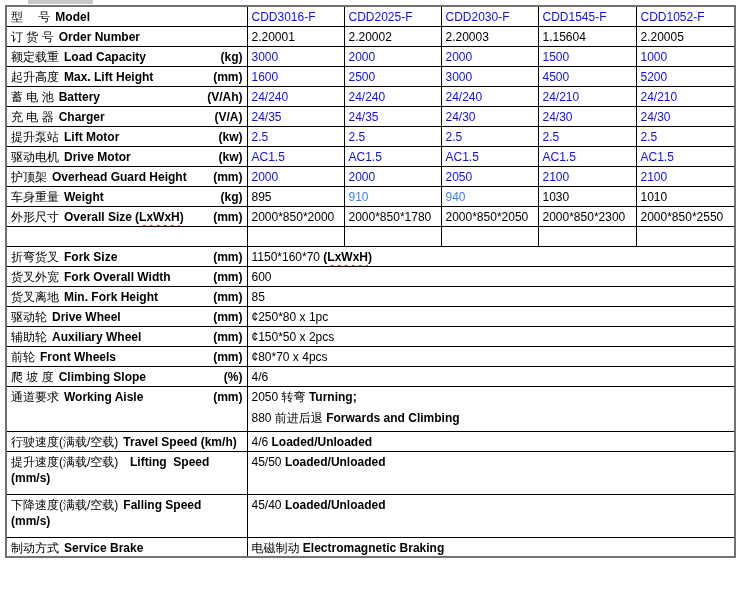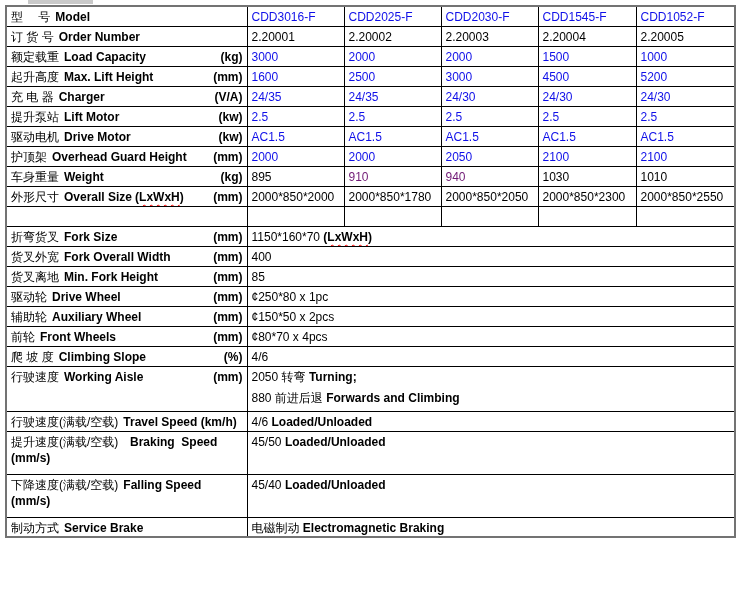--- a/index.html
+++ b/index.html
@@ -26,21 +26,21 @@
   tr.sp{height:20px;}
   .lline{display:flex;align-items:flex-start;}
   .zh{white-space:pre;}
   .en{font-weight:bold;white-space:pre;margin-left:5px;}
   .en0{font-weight:bold;white-space:pre;}
   .unit{font-weight:bold;white-space:pre;margin-left:auto;}
   .l2{font-weight:bold;}
   .val span{white-space:pre;}
   .val b{white-space:pre;}
   .c-blue{color:#0f0fe8;}
-  .c-red{color:#701a75;}
+  .c-red{color:#3b82f6;}
   .wavy{
     text-decoration-line:underline;
     text-decoration-style:wavy;
     text-decoration-color:#ff0000;
     text-decoration-thickness:1px;
     text-underline-offset:3px;
   }
   .vline{height:21px;}
 </style>
 </head>
@@ -78,21 +78,21 @@
       <td>
         <div class="lline">
               <span class="zh">订 货 号</span>
               <span class="en">Order Number</span>
               <span class="unit"></span>
             </div>
       </td>
       <td class="val">2.20001</td>
       <td class="val">2.20002</td>
       <td class="val">2.20003</td>
-      <td class="val">2.20004</td>
+      <td class="val">1.15604</td>
       <td class="val">2.20005</td>
     </tr>
     <tr class="h1">
       <td>
         <div class="lline">
               <span class="zh">额定载重</span>
               <span class="en">Load Capacity</span>
               <span class="unit">(kg)</span>
             </div>
       </td>
@@ -112,20 +112,34 @@
       </td>
       <td class="val c-blue">1600</td>
       <td class="val c-blue">2500</td>
       <td class="val c-blue">3000</td>
       <td class="val c-blue">4500</td>
       <td class="val c-blue">5200</td>
     </tr>
     <tr class="h1">
       <td>
         <div class="lline">
+              <span class="zh">蓄 电 池</span>
+              <span class="en">Battery</span>
+              <span class="unit">(V/Ah)</span>
+            </div>
+      </td>
+      <td class="val c-blue">24/240</td>
+      <td class="val c-blue">24/240</td>
+      <td class="val c-blue">24/240</td>
+      <td class="val c-blue">24/210</td>
+      <td class="val c-blue">24/210</td>
+    </tr>
+    <tr class="h1">
+      <td>
+        <div class="lline">
               <span class="zh">充 电 器</span>
               <span class="en">Charger</span>
               <span class="unit">(V/A)</span>
             </div>
       </td>
       <td class="val c-blue">24/35</td>
       <td class="val c-blue">24/35</td>
       <td class="val c-blue">24/30</td>
       <td class="val c-blue">24/30</td>
       <td class="val c-blue">24/30</td>
@@ -224,21 +238,21 @@
       <td class="val" colspan="5"><span>1150*160*70 </span><b>(</b><b class="wavy">LxWxH</b><b>)</b></td>
     </tr>
     <tr class="h1">
       <td>
         <div class="lline">
               <span class="zh">货叉外宽</span>
               <span class="en">Fork Overall Width</span>
               <span class="unit">(mm)</span>
             </div>
       </td>
-      <td class="val" colspan="5"><span>400</span><b></b></td>
+      <td class="val" colspan="5"><span>600</span><b></b></td>
     </tr>
     <tr class="h1">
       <td>
         <div class="lline">
               <span class="zh">货叉离地</span>
               <span class="en">Min. Fork Height</span>
               <span class="unit">(mm)</span>
             </div>
       </td>
       <td class="val" colspan="5"><span>85</span><b></b></td>
@@ -279,21 +293,21 @@
               <span class="zh">爬 坡 度</span>
               <span class="en">Climbing Slope</span>
               <span class="unit">(%)</span>
             </div>
       </td>
       <td class="val" colspan="5"><span>4/6</span><b></b></td>
     </tr>
     <tr class="h2">
       <td>
         <div class="lline">
-              <span class="zh">行驶速度</span>
+              <span class="zh">通道要求</span>
               <span class="en">Working Aisle</span>
               <span class="unit">(mm)</span>
             </div>
       </td>
       <td class="val" colspan="5">
         <div class="vline"><span>2050 转弯 </span><b>Turning;</b></div>
         <div class="vline"><span>880 前进后退 </span><b>Forwards and Climbing</b></div>
       </td>
     </tr>
     <tr class="h1">
@@ -302,21 +316,21 @@
               <span class="zh">行驶速度(满载/空载)</span>
               <span class="en">Travel Speed (km/h)</span>
             </div>
       </td>
       <td class="val" colspan="5"><span>4/6 </span><b>Loaded/Unloaded</b></td>
     </tr>
     <tr class="h2">
       <td>
         <div class="lline">
               <span class="zh">提升速度(满载/空载)</span>
-              <span class="en">  Braking  Speed</span>
+              <span class="en">  Lifting  Speed</span>
             </div>
         <div class="l2">(mm/s)</div>
       </td>
       <td class="val" colspan="5"><span>45/50 </span><b>Loaded/Unloaded</b></td>
     </tr>
     <tr class="h2">
       <td>
         <div class="lline">
               <span class="zh">下降速度(满载/空载)</span>
               <span class="en">Falling Speed</span>

